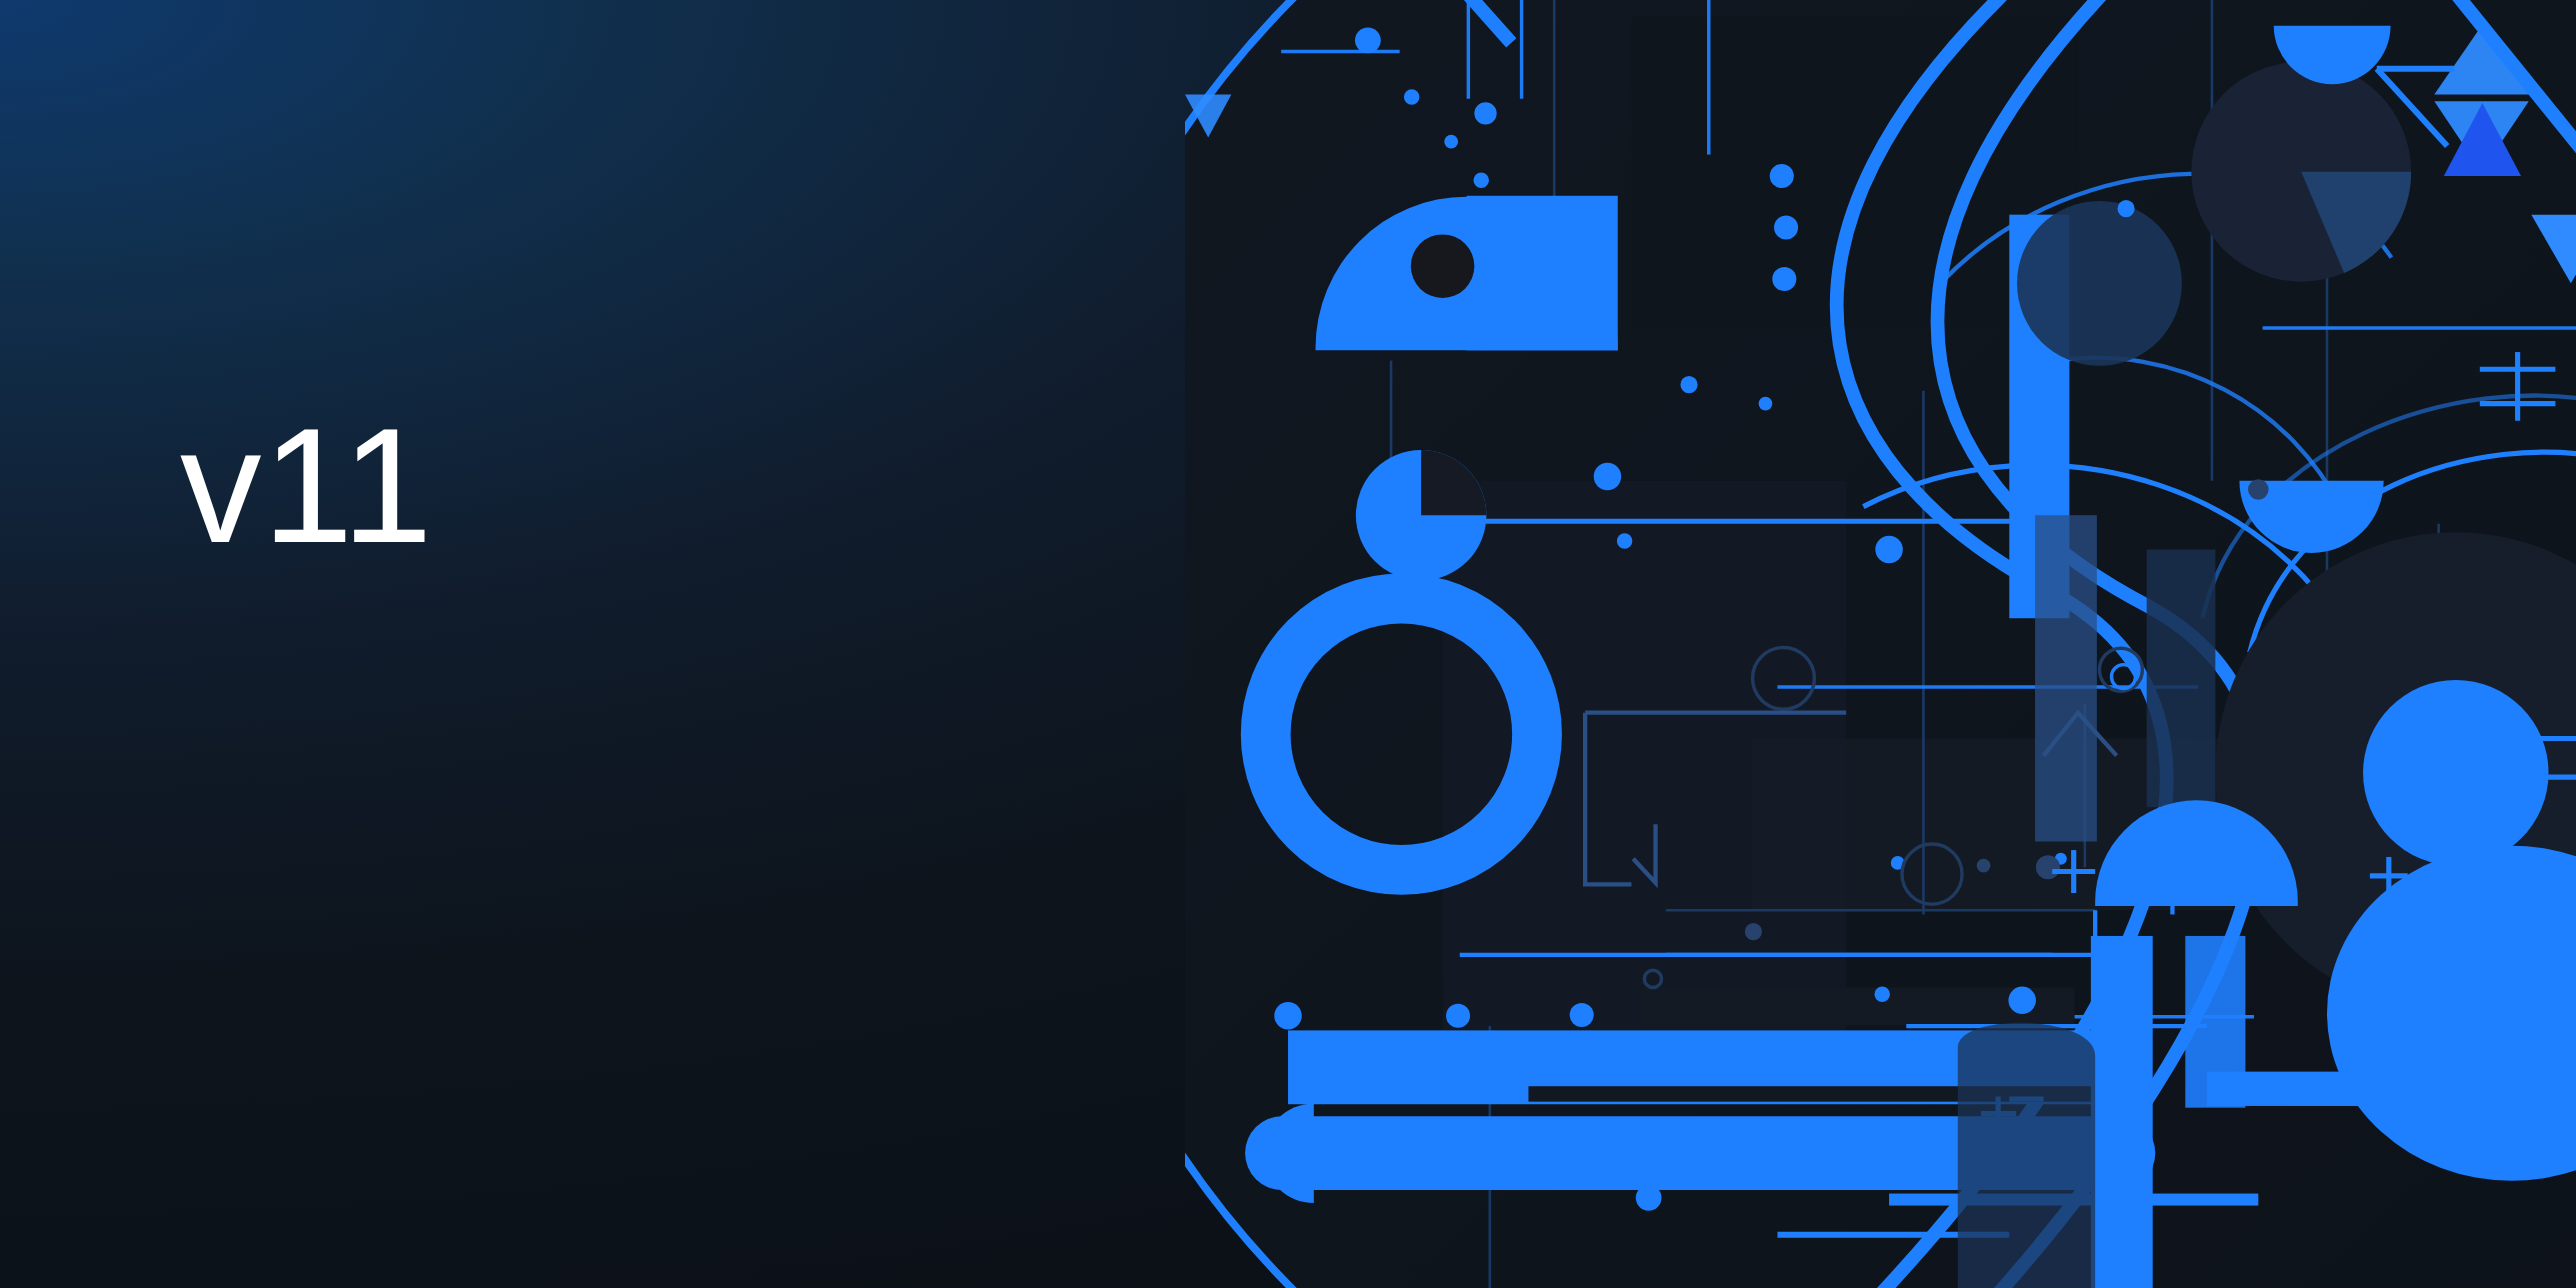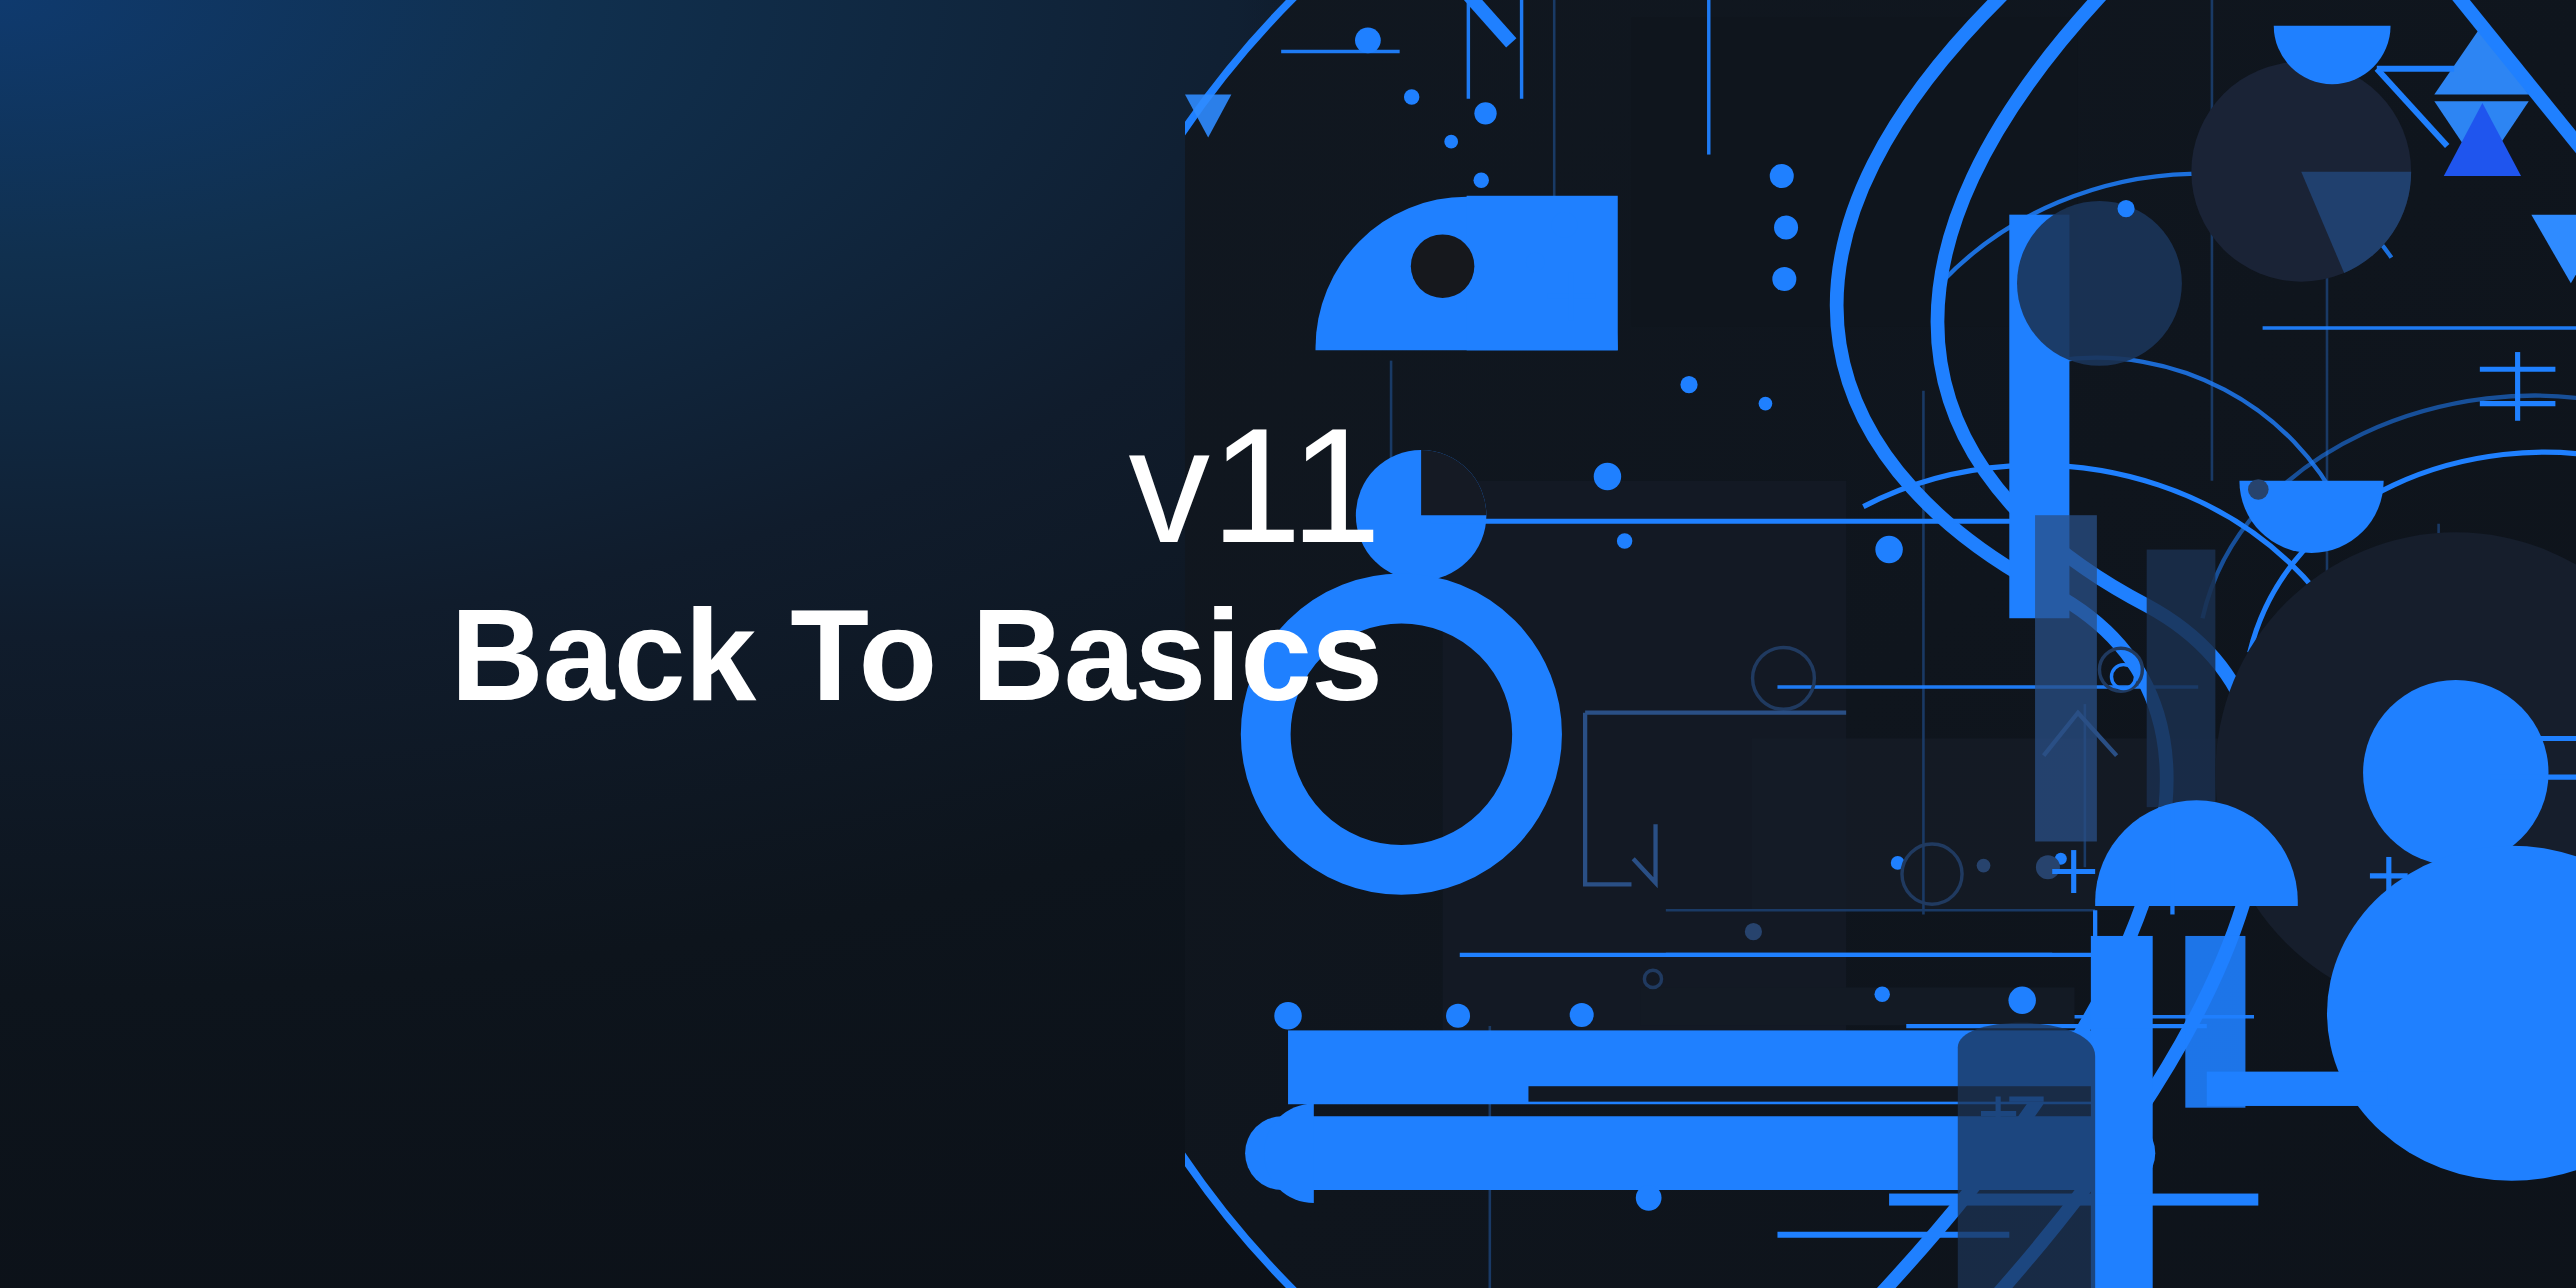--- a/index.html
+++ b/index.html
@@ -6,21 +6,20 @@
     margin: 0;
     padding: 0;
     background: #0b1016;
   }
   #stage {
     position: relative;
     width: 2576px;
     height: 1288px;
     overflow: hidden;
     font-family: "Liberation Sans", sans-serif;
-    text-align: right;
   }
   
   .bg-gradient {
     position: absolute;
     inset: 0;
     background:
       radial-gradient(120% 110% at 0% 0%, #0f3a6e 0%, #10304f 18%, #101c2c 45%, #0d141c 70%, #0c1118 100%);
   }
   .bg-dark-right {
     position: absolute;
@@ -290,17 +289,16 @@
 
         <path d="M 900 1220 C 900 1180, 1060 1180, 1060 1230 L 1060 1500 L 900 1500 Z" fill="#1c3354" opacity="0.75"></path>
 
         <rect x="0" y="0" width="1620" height="1500" fill="none"></rect>
       </g>
     </svg>
   </div>
 
   <div class="text-block">
     <div class="version">v11</div>
-    <div class="headline">Back To Basics</div>
   </div>
 
 </div>
 
 
 </body></html>

